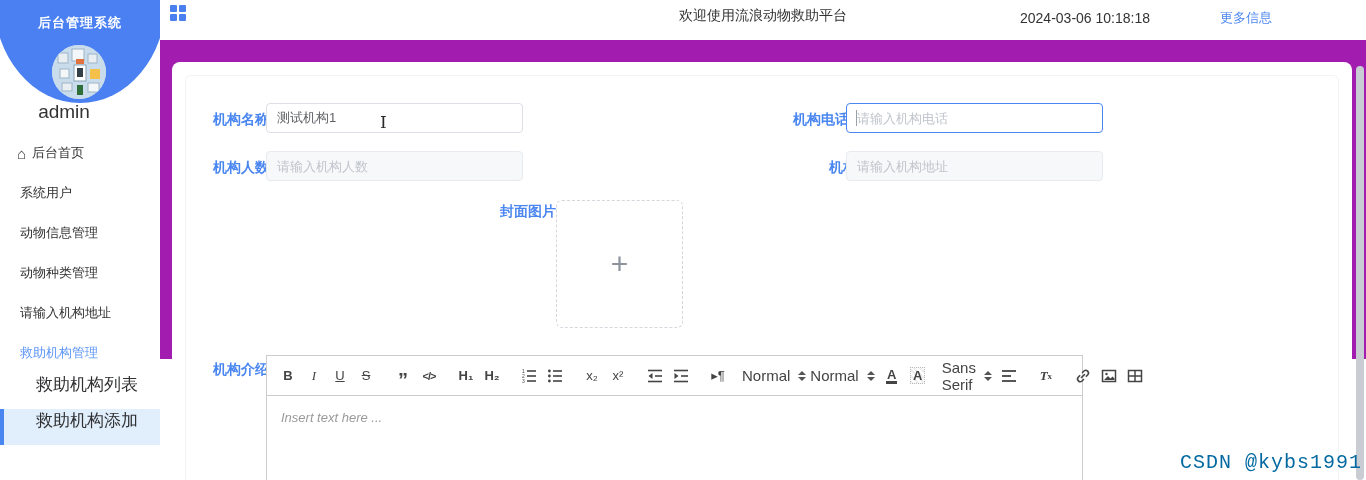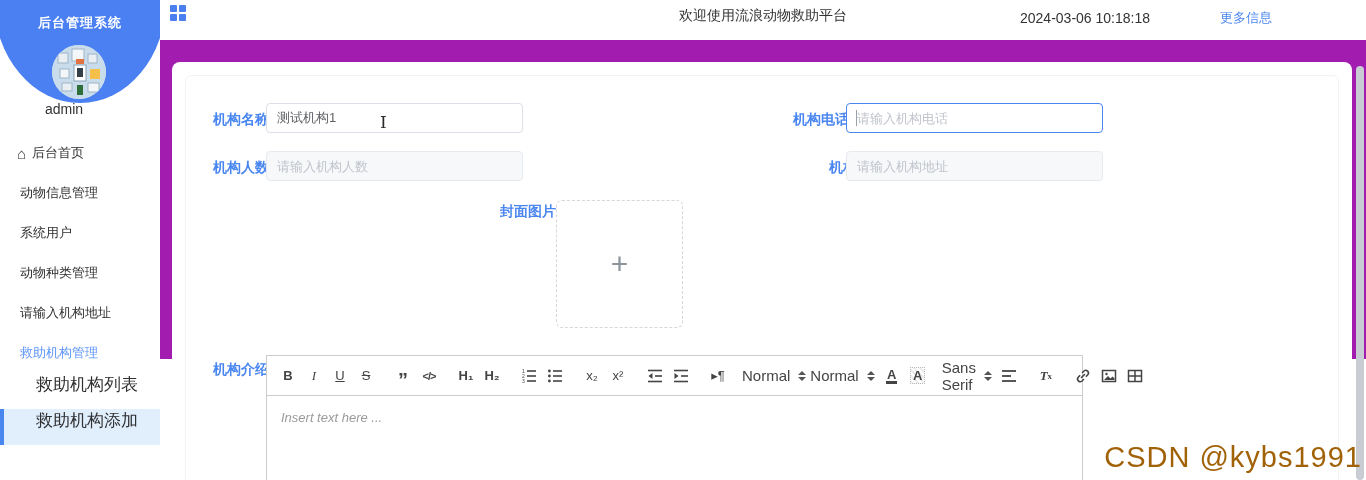--- a/index.html
+++ b/index.html
@@ -11,21 +11,21 @@
   .sidebar { position:absolute; left:0; top:0; width:160px; height:480px;
     background:#fff; overflow:hidden; z-index:10; }
   .sidebar-blob { position:absolute; left:-6px; top:-103px; width:172px; height:206px;
     background:#4a80f2; border-radius:50%; }
   .sidebar-title { position:absolute; left:0; top:14px; width:160px; text-align:center;
     color:#fff; font-size:13px; font-weight:bold; letter-spacing:1px; }
   .avatar { position:absolute; left:52px; top:45px; width:54px; height:54px;
     border-radius:50%; overflow:hidden; background:#cfe0ee; }
   .avatar svg { display:block; }
   .username { position:absolute; left:0; top:101px; width:128px; text-align:center;
-    color:#333; font-size:14px; }
+    color:#333; font-size:19px; }
   .menu { position:absolute; left:0; top:133px; width:160px; }
   .menu-item { height:40px; display:flex; align-items:center; padding-left:20px;
     font-size:13px; color:#303133; cursor:pointer; }
   .menu-item.top { padding-left:17px; }
   .menu-item .home-ico { margin-right:6px; font-size:15px; color:#303133; line-height:1; }
   .menu-item.parent-active { color:#5e96f7; }
   .menu-sub { height:36px; display:flex; padding-left:36px;
     font-size:17px; color:#303133; cursor:pointer; }
   .menu-sub.active { background:#e1eefc; border-left:4px solid #4a86f0; padding-left:32px; }
 
@@ -89,21 +89,21 @@
   .ql-select .arrows i.dn { border-top:4px solid #555; }
   .ql-colA { font-weight:bold; border-bottom:3px solid #444; line-height:1; padding:0 1px; }
   .ql-bgA { font-weight:bold; line-height:1; padding:1px 2px;
     background:repeating-linear-gradient(45deg,#eee 0 2px,#fff 2px 4px); border:1px dotted #bbb; }
   .ql-clean { font-style:italic; font-weight:bold; font-family:"Liberation Serif",serif; }
   .ql-clean sub { font-style:normal; font-size:9px; }
   .ql-editor-area { position:relative; height:168px; padding:12px 14px; }
   .ql-placeholder { font-style:italic; color:#9a9a9a; font-size:13px; }
 
   .watermark { position:absolute; right:4px; bottom:6px; z-index:60;
-    color:#a16207; font-size:29px; letter-spacing:1px; pointer-events:none; }
+    color:#0369a1; font-size:20px; letter-spacing:1px; pointer-events:none;font-family:Liberation Mono, monospace; }
 
   .scrollbar { position:absolute; right:2px; top:66px; bottom:0; width:8px;
     background:#c9cdd3; border-radius:4px; z-index:55; cursor:pointer; }
 
   .caret { position:absolute; width:1px; height:16px; background:#9aa0a8; }
 </style>
 </head>
 <body>
 
 <div class="stage">
@@ -128,24 +128,24 @@
       </svg>
     </div>
     <div class="username">admin</div>
 
     <div class="menu">
       <div class="menu-item top">
         <span class="home-ico">⌂</span>
         <span>后台首页</span>
       </div>
       <div class="menu-item">
+        <span>系统用户</span>
+      </div>
+      <div class="menu-item">
         <span>动物信息管理</span>
-      </div>
-      <div class="menu-item">
-        <span>系统用户</span>
       </div>
       <div class="menu-item">
         <span>动物种类管理</span>
       </div>
       <div class="menu-item">
         <span>请输入机构地址</span>
       </div>
       <div class="menu-item parent-active">
         <span>救助机构管理</span>
       </div>

